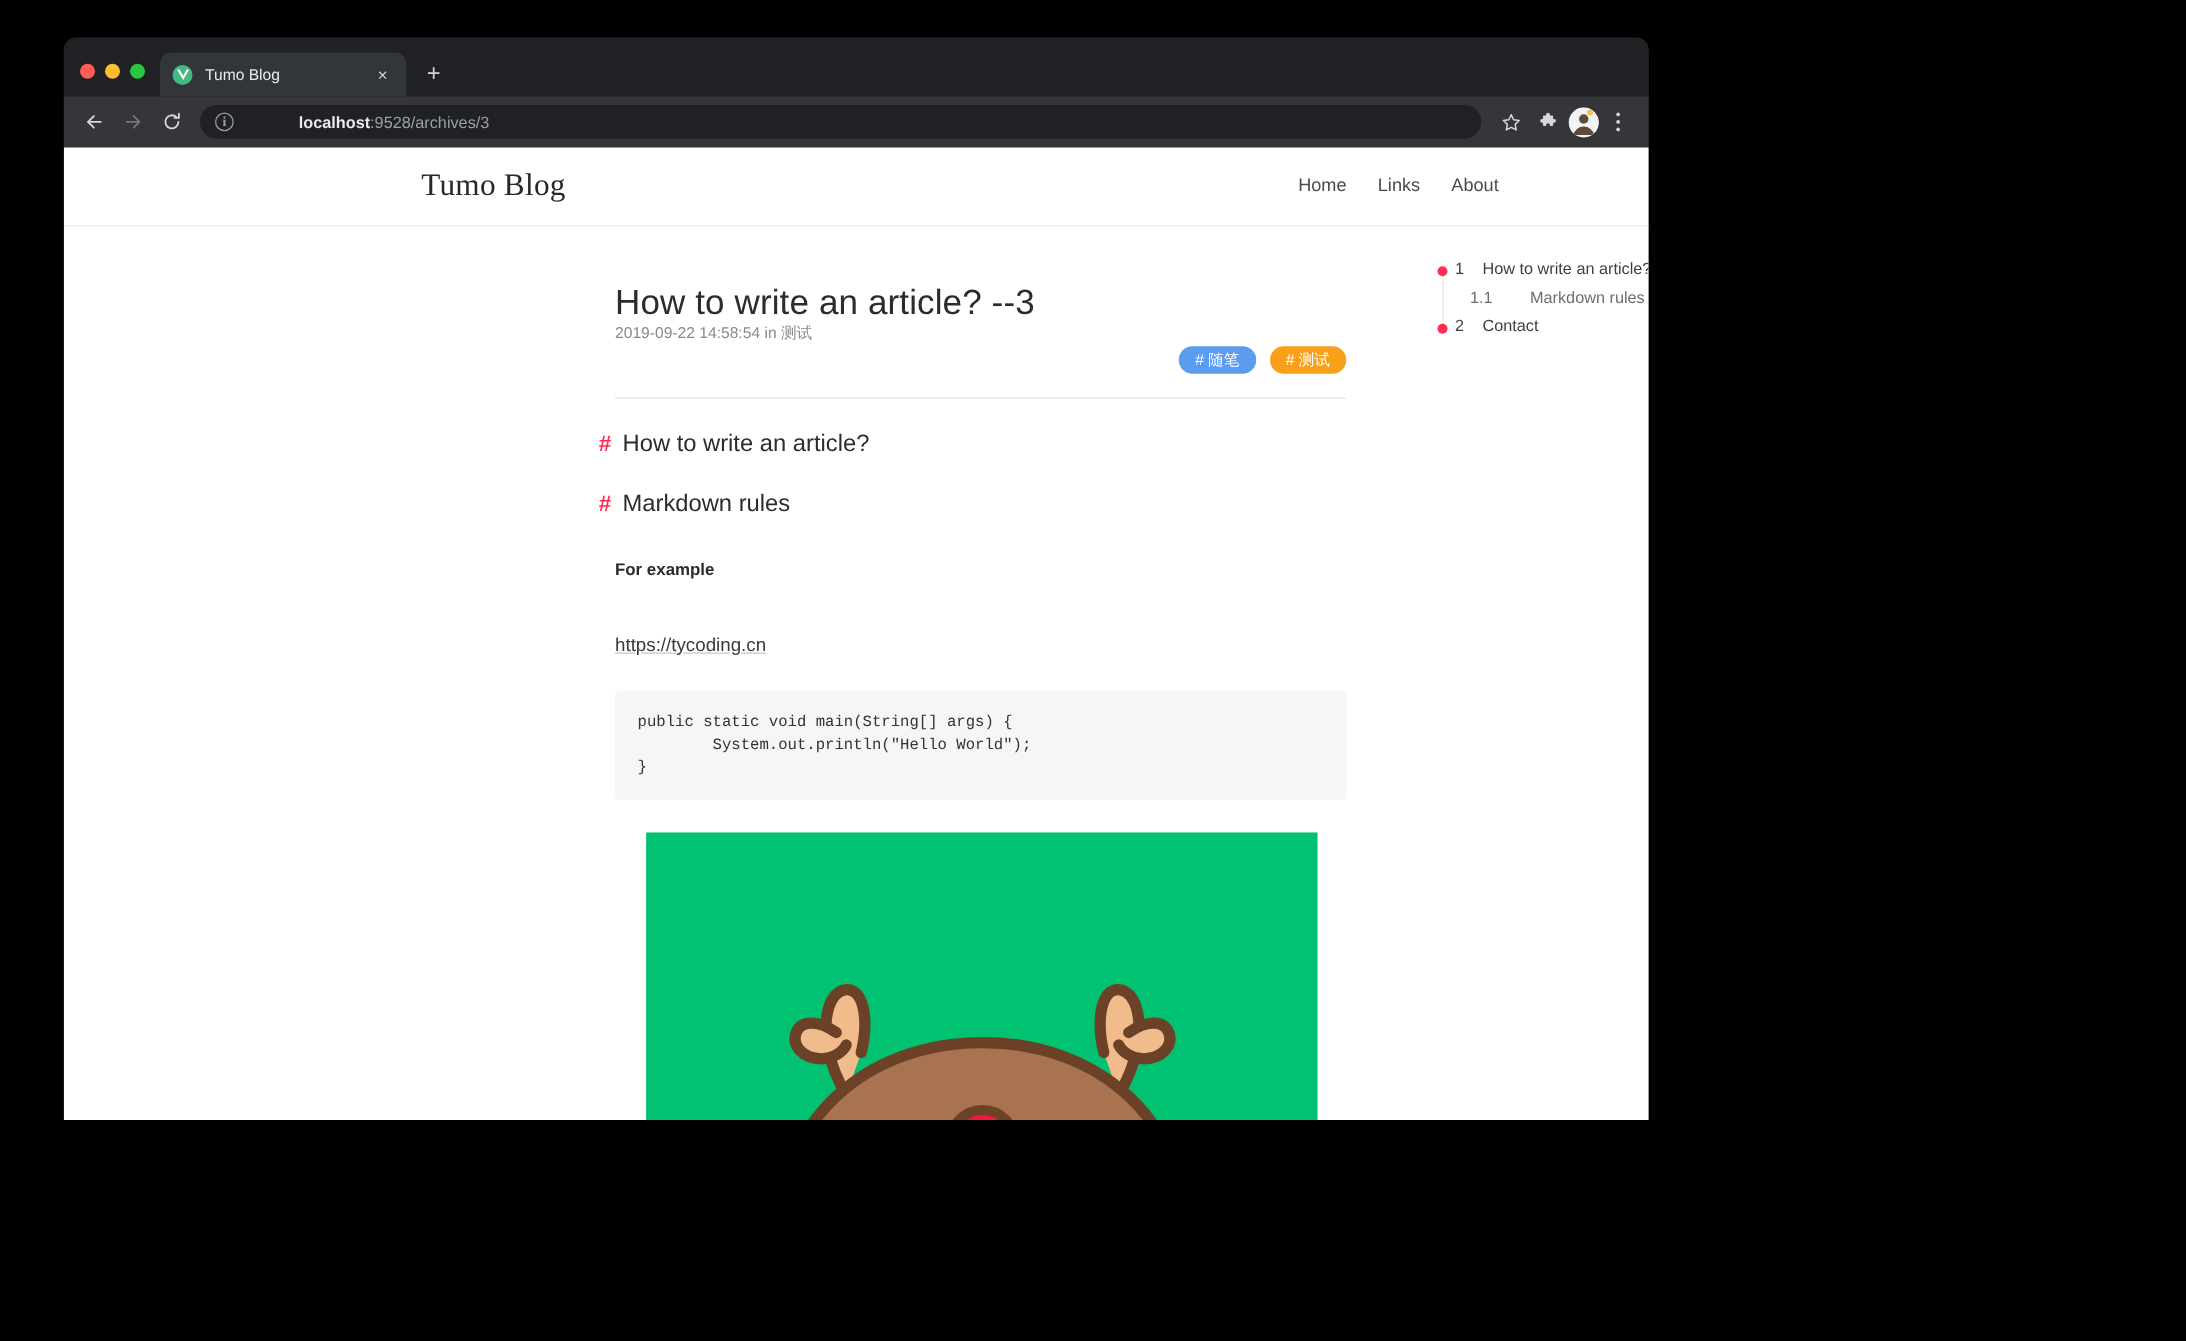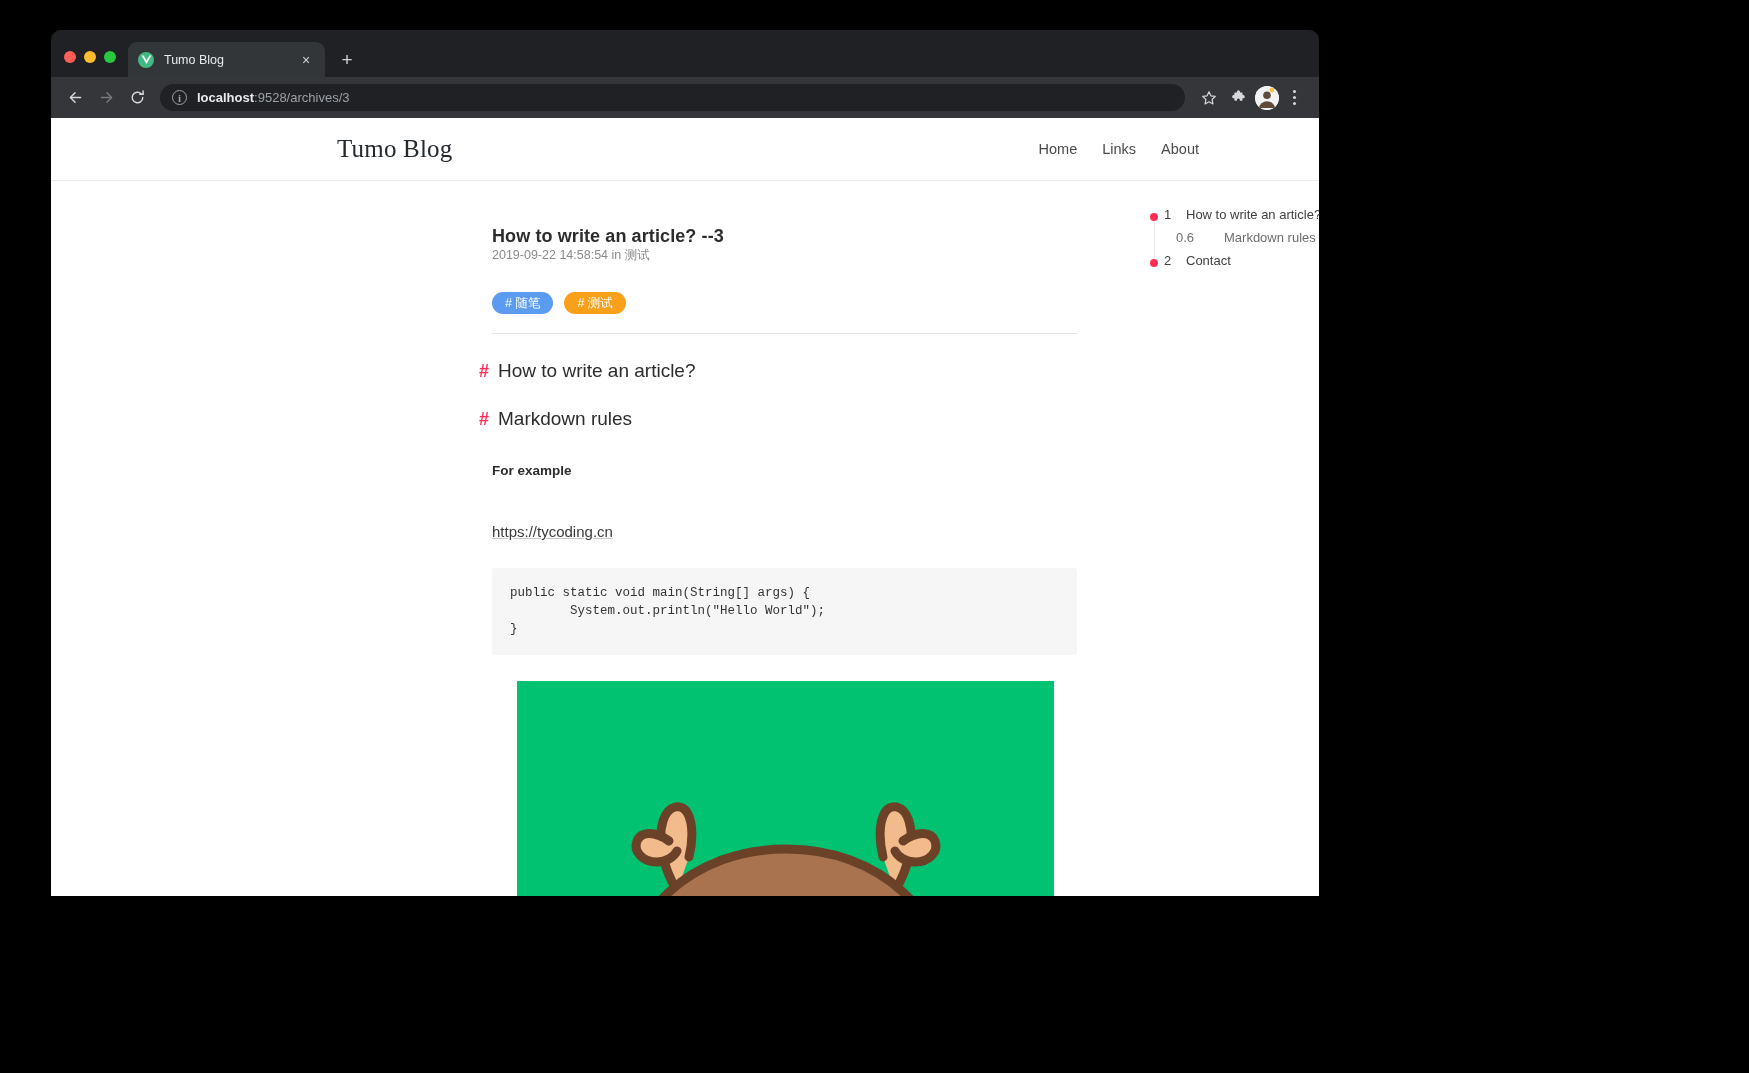--- a/index.html
+++ b/index.html
@@ -107,21 +107,21 @@
     display: flex; align-items: center; justify-content: center;
     font-family: "Liberation Serif", serif;
     flex: none;
     margin-right: 10px;
   }
   .url-text {
     font-size: 13px;
     color: #9aa0a6;
     white-space: nowrap;
   }
-  .url-text .host { color: #e8eaed; font-weight: bold; }
+  .url-text .host { color: #e8eaed; font-weight: bold; margin-left: 42px; }
   .tb-icon {
     width: 28px; height: 28px;
     display: flex; align-items: center; justify-content: center;
     color: #d6d8da;
     flex: none;
   }
   .avatar-icon {
     width: 24px; height: 24px; border-radius: 50%;
     background: #f1f3f4;
     display: flex; align-items: center; justify-content: center;
@@ -173,30 +173,30 @@
 
   
   .page-body { position: relative; height: 715px; }
 
   .article {
     position: absolute;
     left: 441px; top: 45px;
     width: 585px;
   }
   .article-title {
-    font-size: 18px;
-    font-weight: 700;
+    font-size: 28px;
+    font-weight: 400;
     color: #2c2c2c;
     letter-spacing: .1px;
   }
   .article-meta {
     font-size: 12.5px;
     color: #8a8a8a;
   }
-  .tag-list { margin-top: 28px; display: flex; gap: 11px; }
+  .tag-list { margin-top: 2px; display: flex; gap: 11px; justify-content: flex-end; }
   .tag {
     display: inline-flex; align-items: center; justify-content: center;
     height: 22px;
     padding: 0 13px;
     border-radius: 11px;
     color: #fff;
     font-size: 12.5px;
     white-space: nowrap;
   }
   .article-divider {
@@ -416,21 +416,21 @@
       <aside class="toc">
         <span class="toc-line"></span>
 
         <div class="toc-item lvl1">
           <span class="dot"></span>
           <span class="num">1</span>
           <span class="label">How to write an article?</span>
         </div>
 
         <div class="toc-item lvl2">
-          <span class="num">0.6</span>
+          <span class="num">1.1</span>
           <span class="label">Markdown rules</span>
         </div>
 
         <div class="toc-item lvl1">
           <span class="dot"></span>
           <span class="num">2</span>
           <span class="label">Contact</span>
         </div>
       </aside>
 

